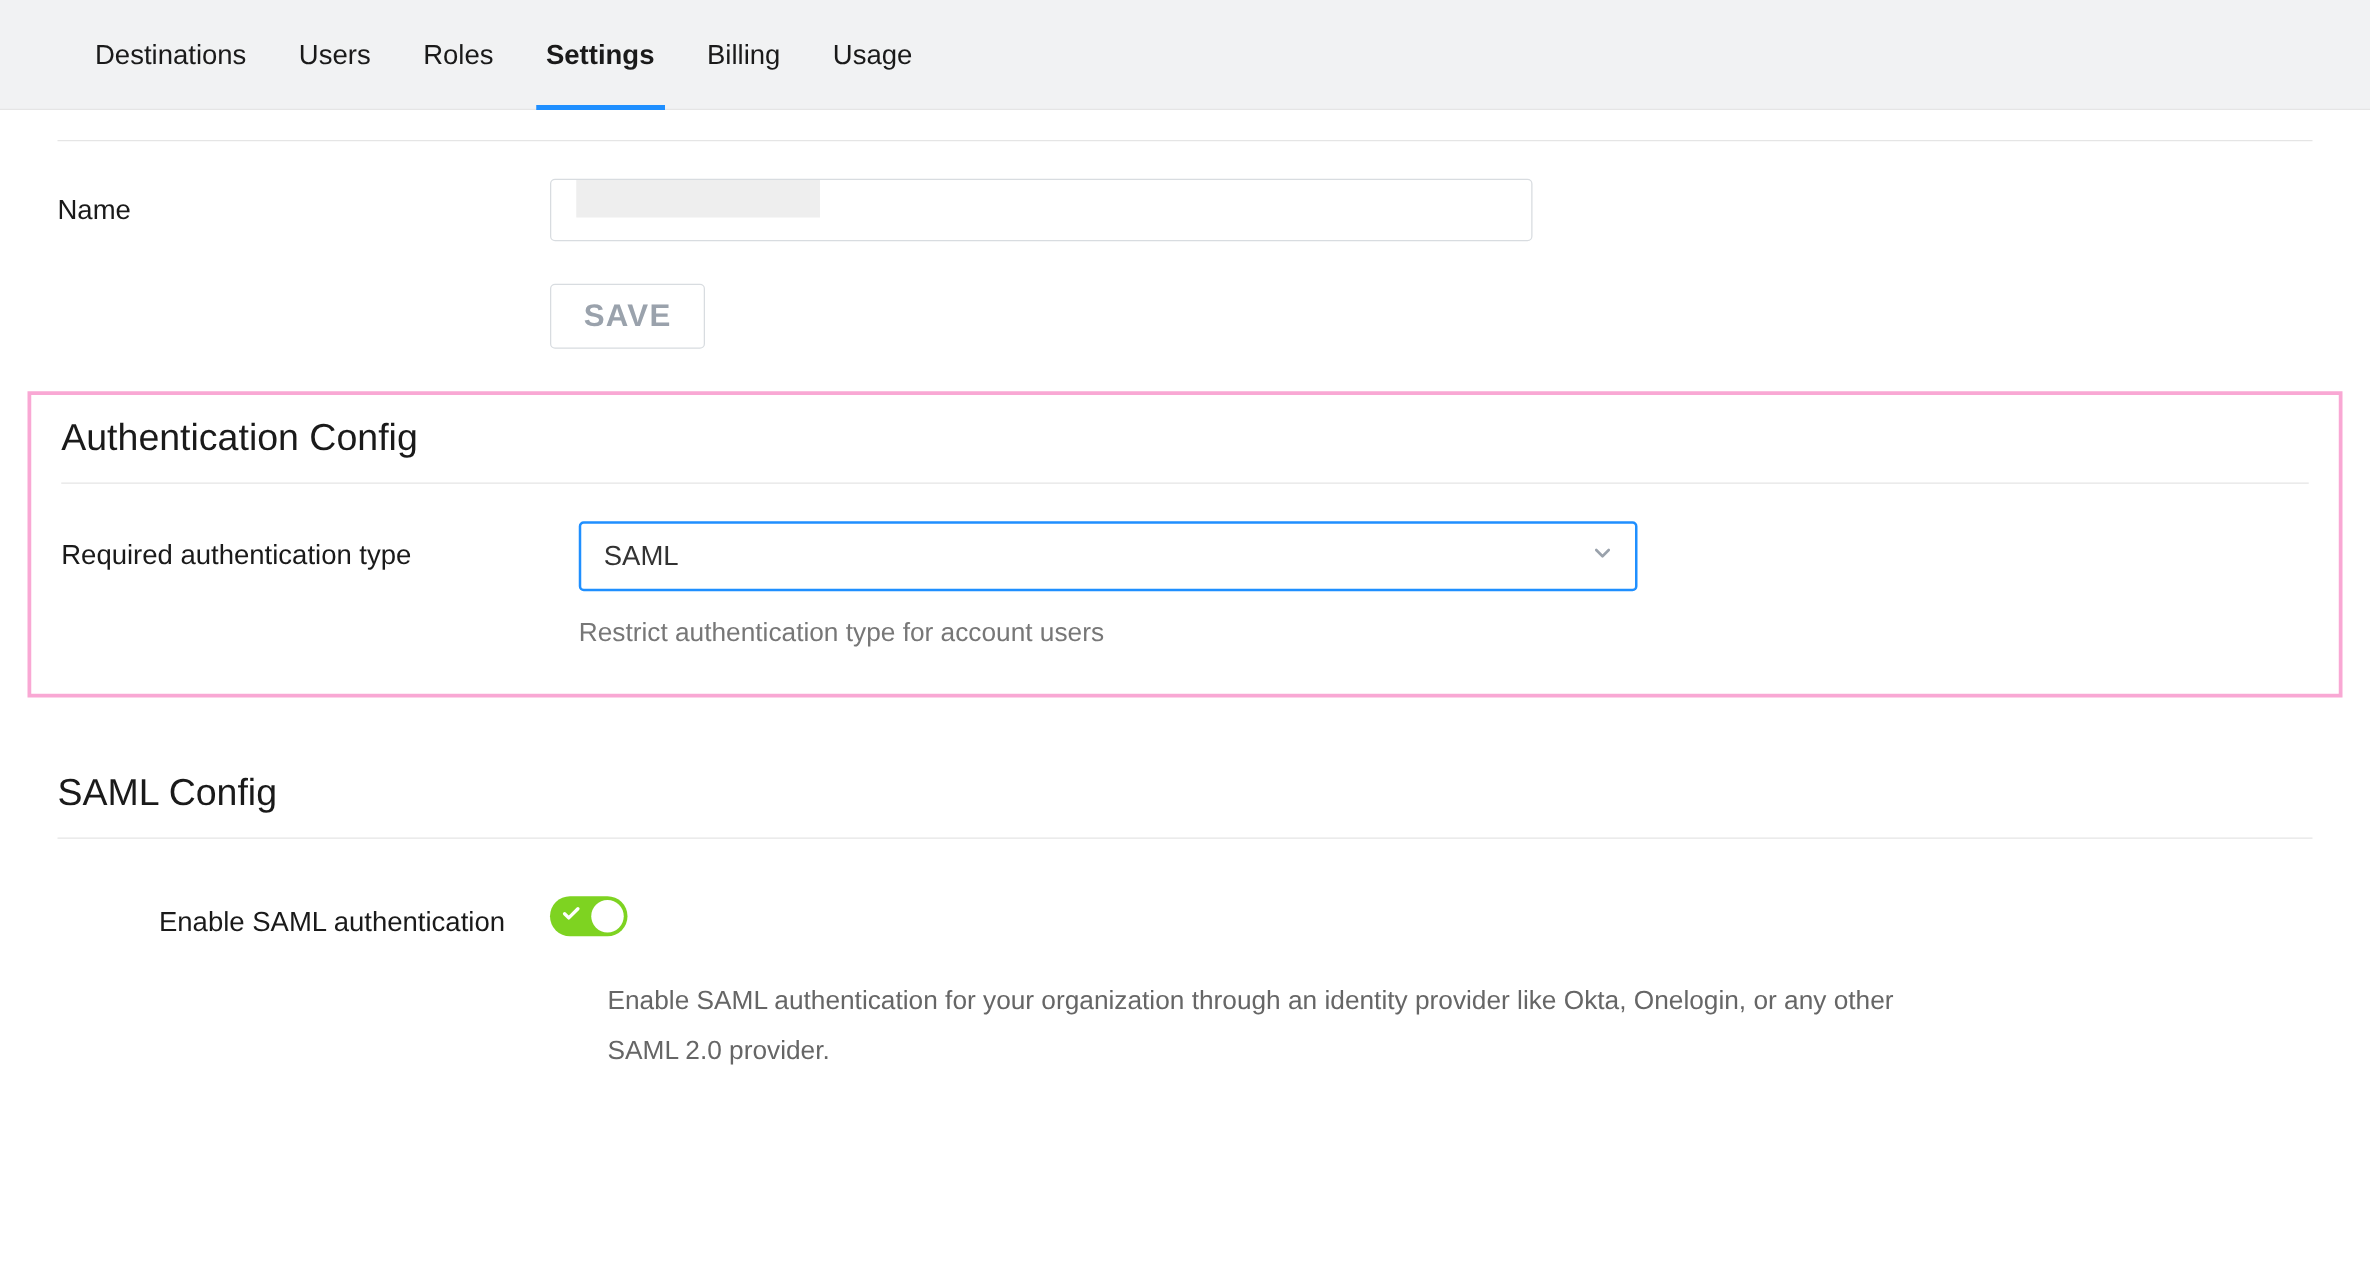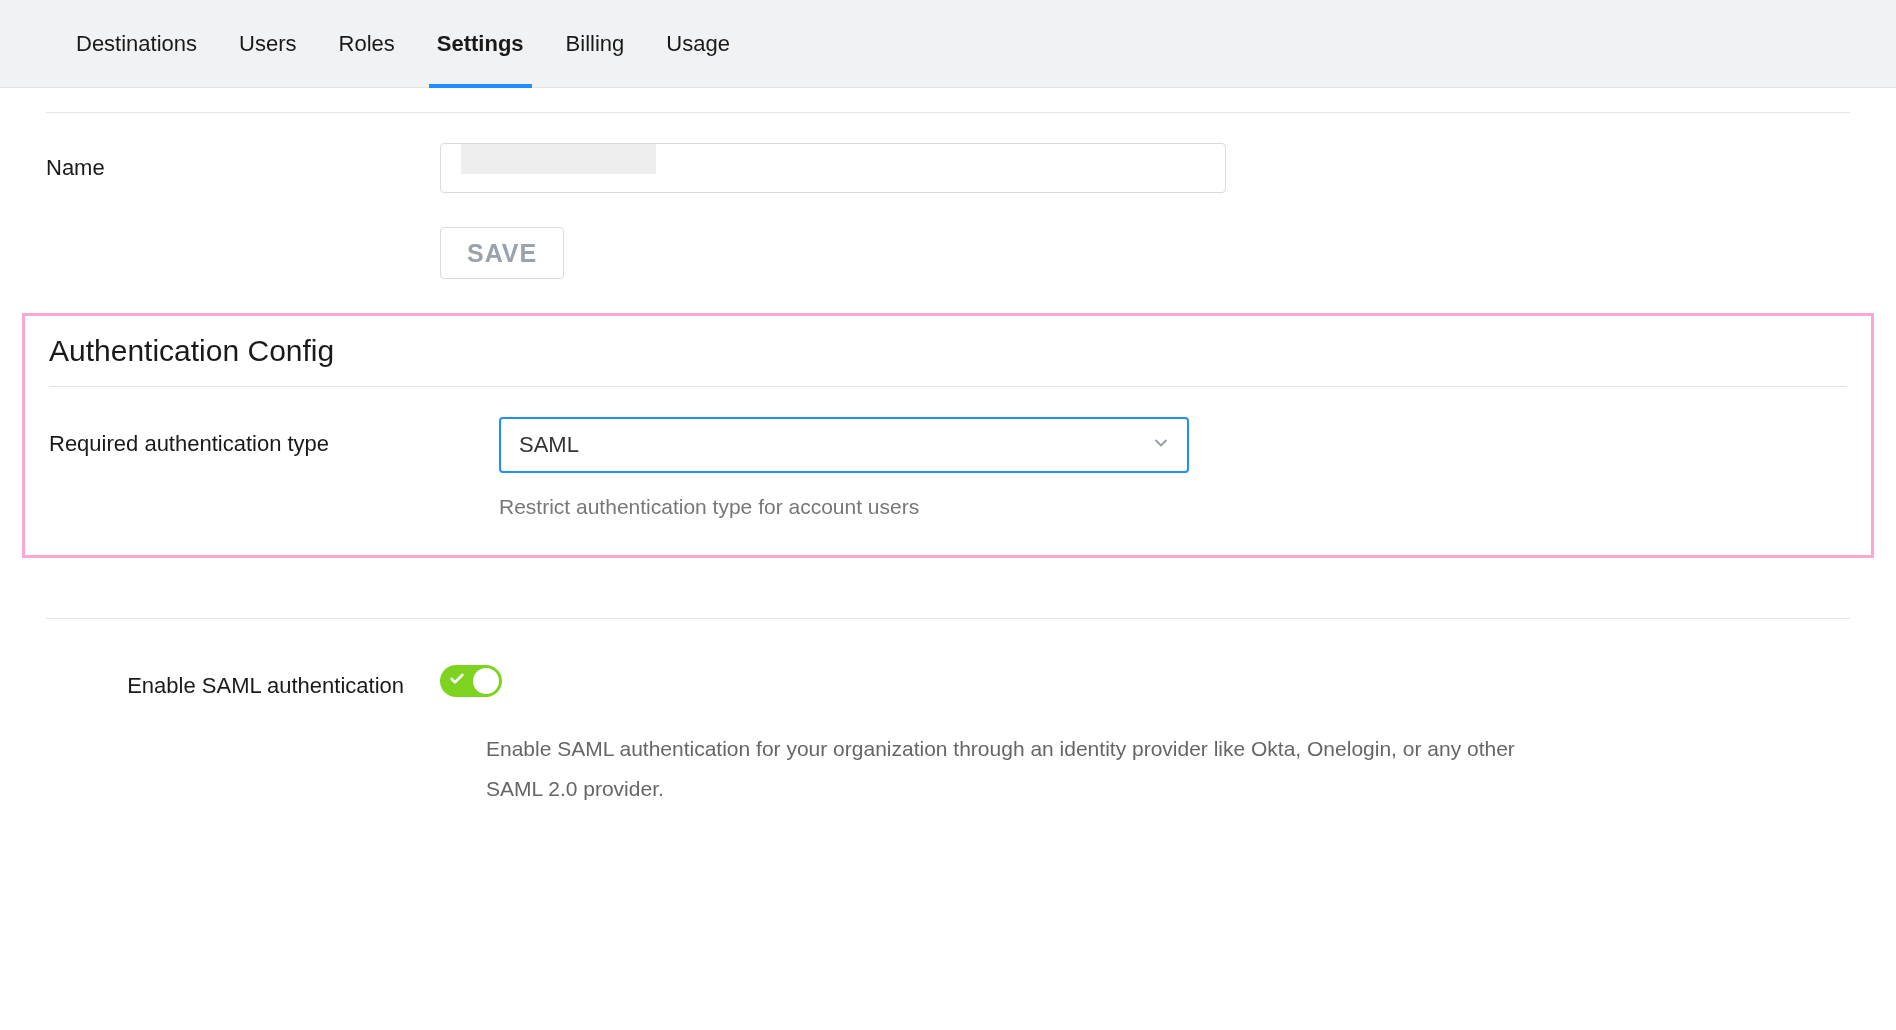--- a/index.html
+++ b/index.html
@@ -108,21 +108,21 @@
       font-size: 30px;
       font-weight: 400;
       color: #1a1a1a;
       padding: 0 0 18px 0;
     }
     .highlight-section .section-divider-inner {
       border-top: 1px solid #e5e5e5;
     }
     .select-wrap {
       position: relative;
-      width: 690px;
+      width: 847px;
     }
     .select-input {
       width: 100%;
       height: 56px;
       border: 2px solid #1f8fff;
       border-radius: 4px;
       padding: 0 46px 0 18px;
       font-size: 22px;
       color: #333;
       background: #fff;
@@ -191,21 +191,20 @@
     .toggle-helper {
       padding: 30px 300px 0 440px;
       font-size: 21px;
       color: #666;
       line-height: 1.9;
     }
     .form-row-auth {
       display: flex;
       align-items: flex-start;
       padding-top: 30px;
-      gap: 36px;
     }
     .form-row-auth .form-label {
       padding-top: 14px;
       width: 414px;
     }
   </style>
 </head>
 <body>
 
 <div class="tabs-bar">
@@ -250,20 +249,21 @@
                 <polyline points="6 9 12 15 18 9"></polyline>
               </svg>
           </span>
         </div>
         <div class="helper-text">Restrict authentication type for account users</div>
       </div>
     </div>
   </div>
 
   <div class="section-panel">
+    <div class="section-title">SAML Config</div>
     <div class="section-panel-divider"></div>
 
     <div class="toggle-row">
       <div class="toggle-label">Enable SAML authentication</div>
       <div class="toggle">
         <span class="toggle-check">
           <svg width="16" height="16" viewBox="0 0 24 24" fill="none" stroke="#ffffff" stroke-width="4" stroke-linecap="round" stroke-linejoin="round">
               <polyline points="20 6 9 17 4 12"></polyline>
             </svg>
         </span>

